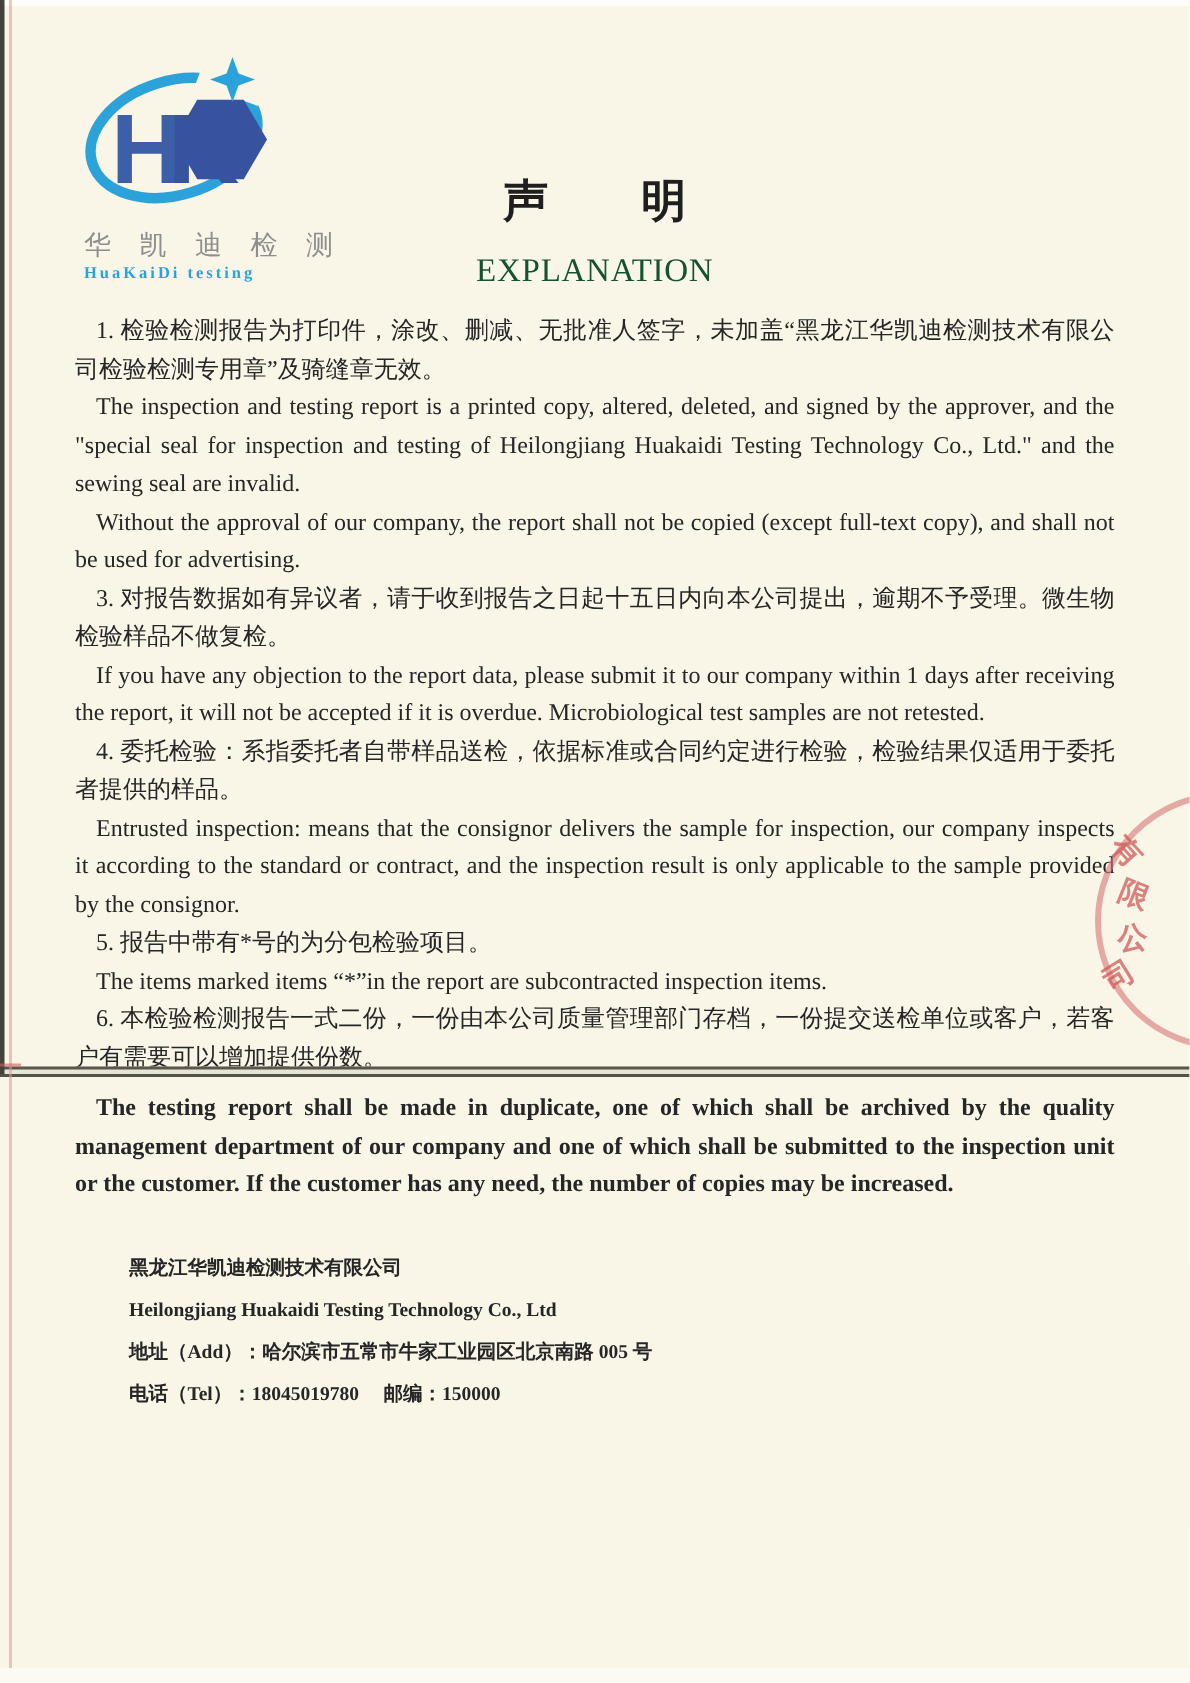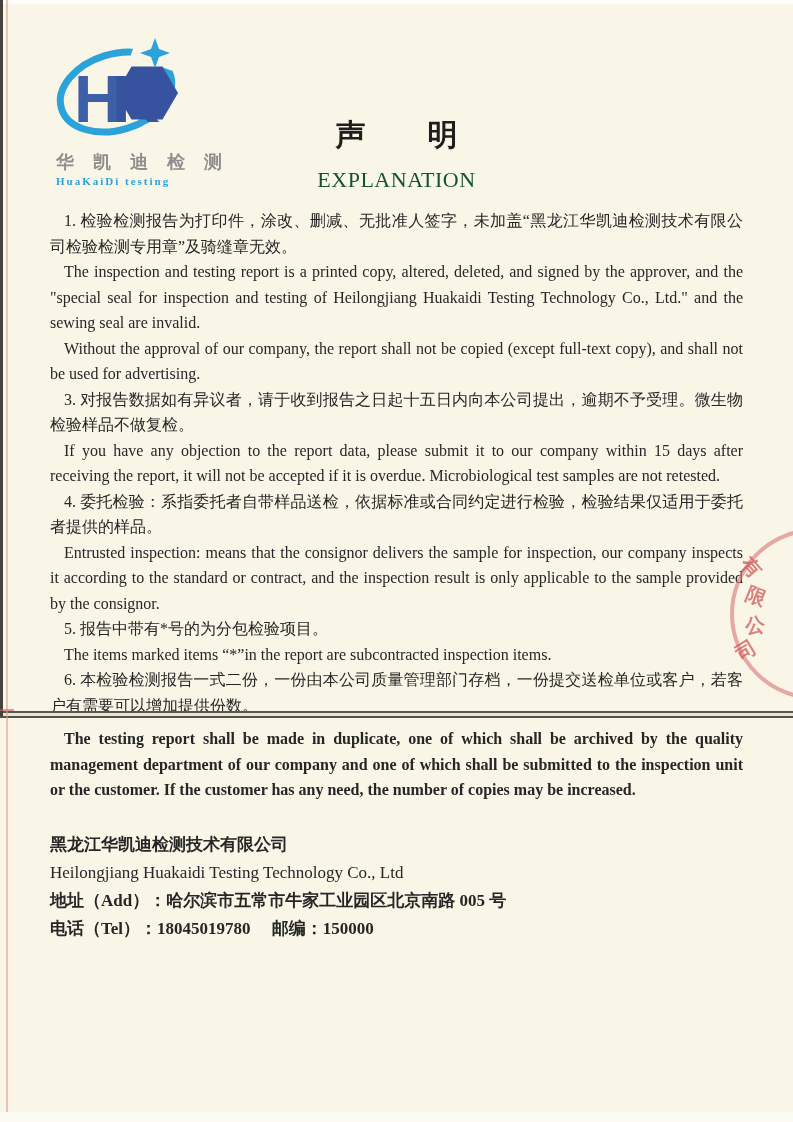--- a/index.html
+++ b/index.html
@@ -21,21 +21,21 @@
     background:#e9e5d4;
     border-top:2px solid #5a564c;border-bottom:2px solid #54504a;
     z-index:9;
   }
   .fold-line-red{position:absolute;left:0;top:709px;width:14px;height:2px;background:rgba(205,95,95,0.6);z-index:10;}
 
   
   .logo{position:absolute;left:50px;top:36px;width:160px;z-index:3;}
   .logo-cn{
     font-family:"Liberation Sans","DejaVu Sans",sans-serif;
-    font-weight:bold;font-size:18px;letter-spacing:7px;color:#8e8e8e;
+    font-weight:normal;font-size:18px;letter-spacing:7px;color:#8e8e8e;
     margin:2px 0 1px 6px;white-space:nowrap;
   }
   .logo-en{
     font-family:Liberation Serif, serif;
     font-weight:600;font-size:11px;letter-spacing:2px;color:#2ba3da;
     margin-left:6px;white-space:nowrap;
   }
 
   
   .content{position:relative;z-index:2;padding:118px 50px 0 50px;}
@@ -48,22 +48,22 @@
     text-align:center;font-size:22px;letter-spacing:0.5px;
     margin-top:14px;line-height:28px;color:#14532d;
   }
 
   
   .body-text{margin-top:14px;font-size:16px;line-height:25.5px;text-align:justify;}
   .body-text p{margin:0;text-indent:14px;}
   .para-final{margin-top:8px !important;font-weight:bold;}
 
   
-  .footer{margin-top:28px;font-size:17px;line-height:28px;}
-  .footer-line{margin:0;}
+  .footer{margin-top:28px;font-size:13px;line-height:28px;margin-left:36px;}
+  .footer-line{margin:0;font-weight:bold;}
   .fw-cn{font-weight:600;}
 
   
   .seal{position:absolute;z-index:5;pointer-events:none;}
   .seal-ring{
     position:absolute;left:730px;top:528px;width:164px;height:164px;
     border:4px solid rgba(217,120,120,0.62);border-radius:50%;
   }
   .seal-char{
     position:absolute;font-size:20px;font-weight:bold;
@@ -114,21 +114,21 @@
       <span>声</span>
       <span>明</span>
     </div>
     <div class="title-en">EXPLANATION</div>
 
     <div class="body-text">
       <p>1. 检验检测报告为打印件，涂改、删减、无批准人签字，未加盖“黑龙江华凯迪检测技术有限公司检验检测专用章”及骑缝章无效。</p>
       <p>The inspection and testing report is a printed copy, altered, deleted, and signed by the approver, and the "special seal for inspection and testing of Heilongjiang Huakaidi Testing Technology Co., Ltd." and the sewing seal are invalid.</p>
       <p>Without the approval of our company, the report shall not be copied (except full-text copy), and shall not be used for advertising.</p>
       <p>3. 对报告数据如有异议者，请于收到报告之日起十五日内向本公司提出，逾期不予受理。微生物检验样品不做复检。</p>
-      <p>If you have any objection to the report data, please submit it to our company within 15 days after receiving the report, it will not be accepted if it is overdue. Microbiological test samples are not retested.</p>
+      <p>If you have any objection to the report data, please submit it to our company within 1 days after receiving the report, it will not be accepted if it is overdue. Microbiological test samples are not retested.</p>
       <p>4. 委托检验：系指委托者自带样品送检，依据标准或合同约定进行检验，检验结果仅适用于委托者提供的样品。</p>
       <p>Entrusted inspection: means that the consignor delivers the sample for inspection, our company inspects it according to the standard or contract, and the inspection result is only applicable to the sample provided by the consignor.</p>
       <p>5. 报告中带有*号的为分包检验项目。</p>
       <p>The items marked items “*”in the report are subcontracted inspection items.</p>
       <p>6. 本检验检测报告一式二份，一份由本公司质量管理部门存档，一份提交送检单位或客户，若客户有需要可以增加提供份数。</p>
       <p class="para-final">The testing report shall be made in duplicate, one of which shall be archived by the quality management department of our company and one of which shall be submitted to the inspection unit or the customer. If the customer has any need, the number of copies may be increased.</p>
     </div>
 
     <div class="footer">
       <p class="footer-line fw-cn">黑龙江华凯迪检测技术有限公司</p>

